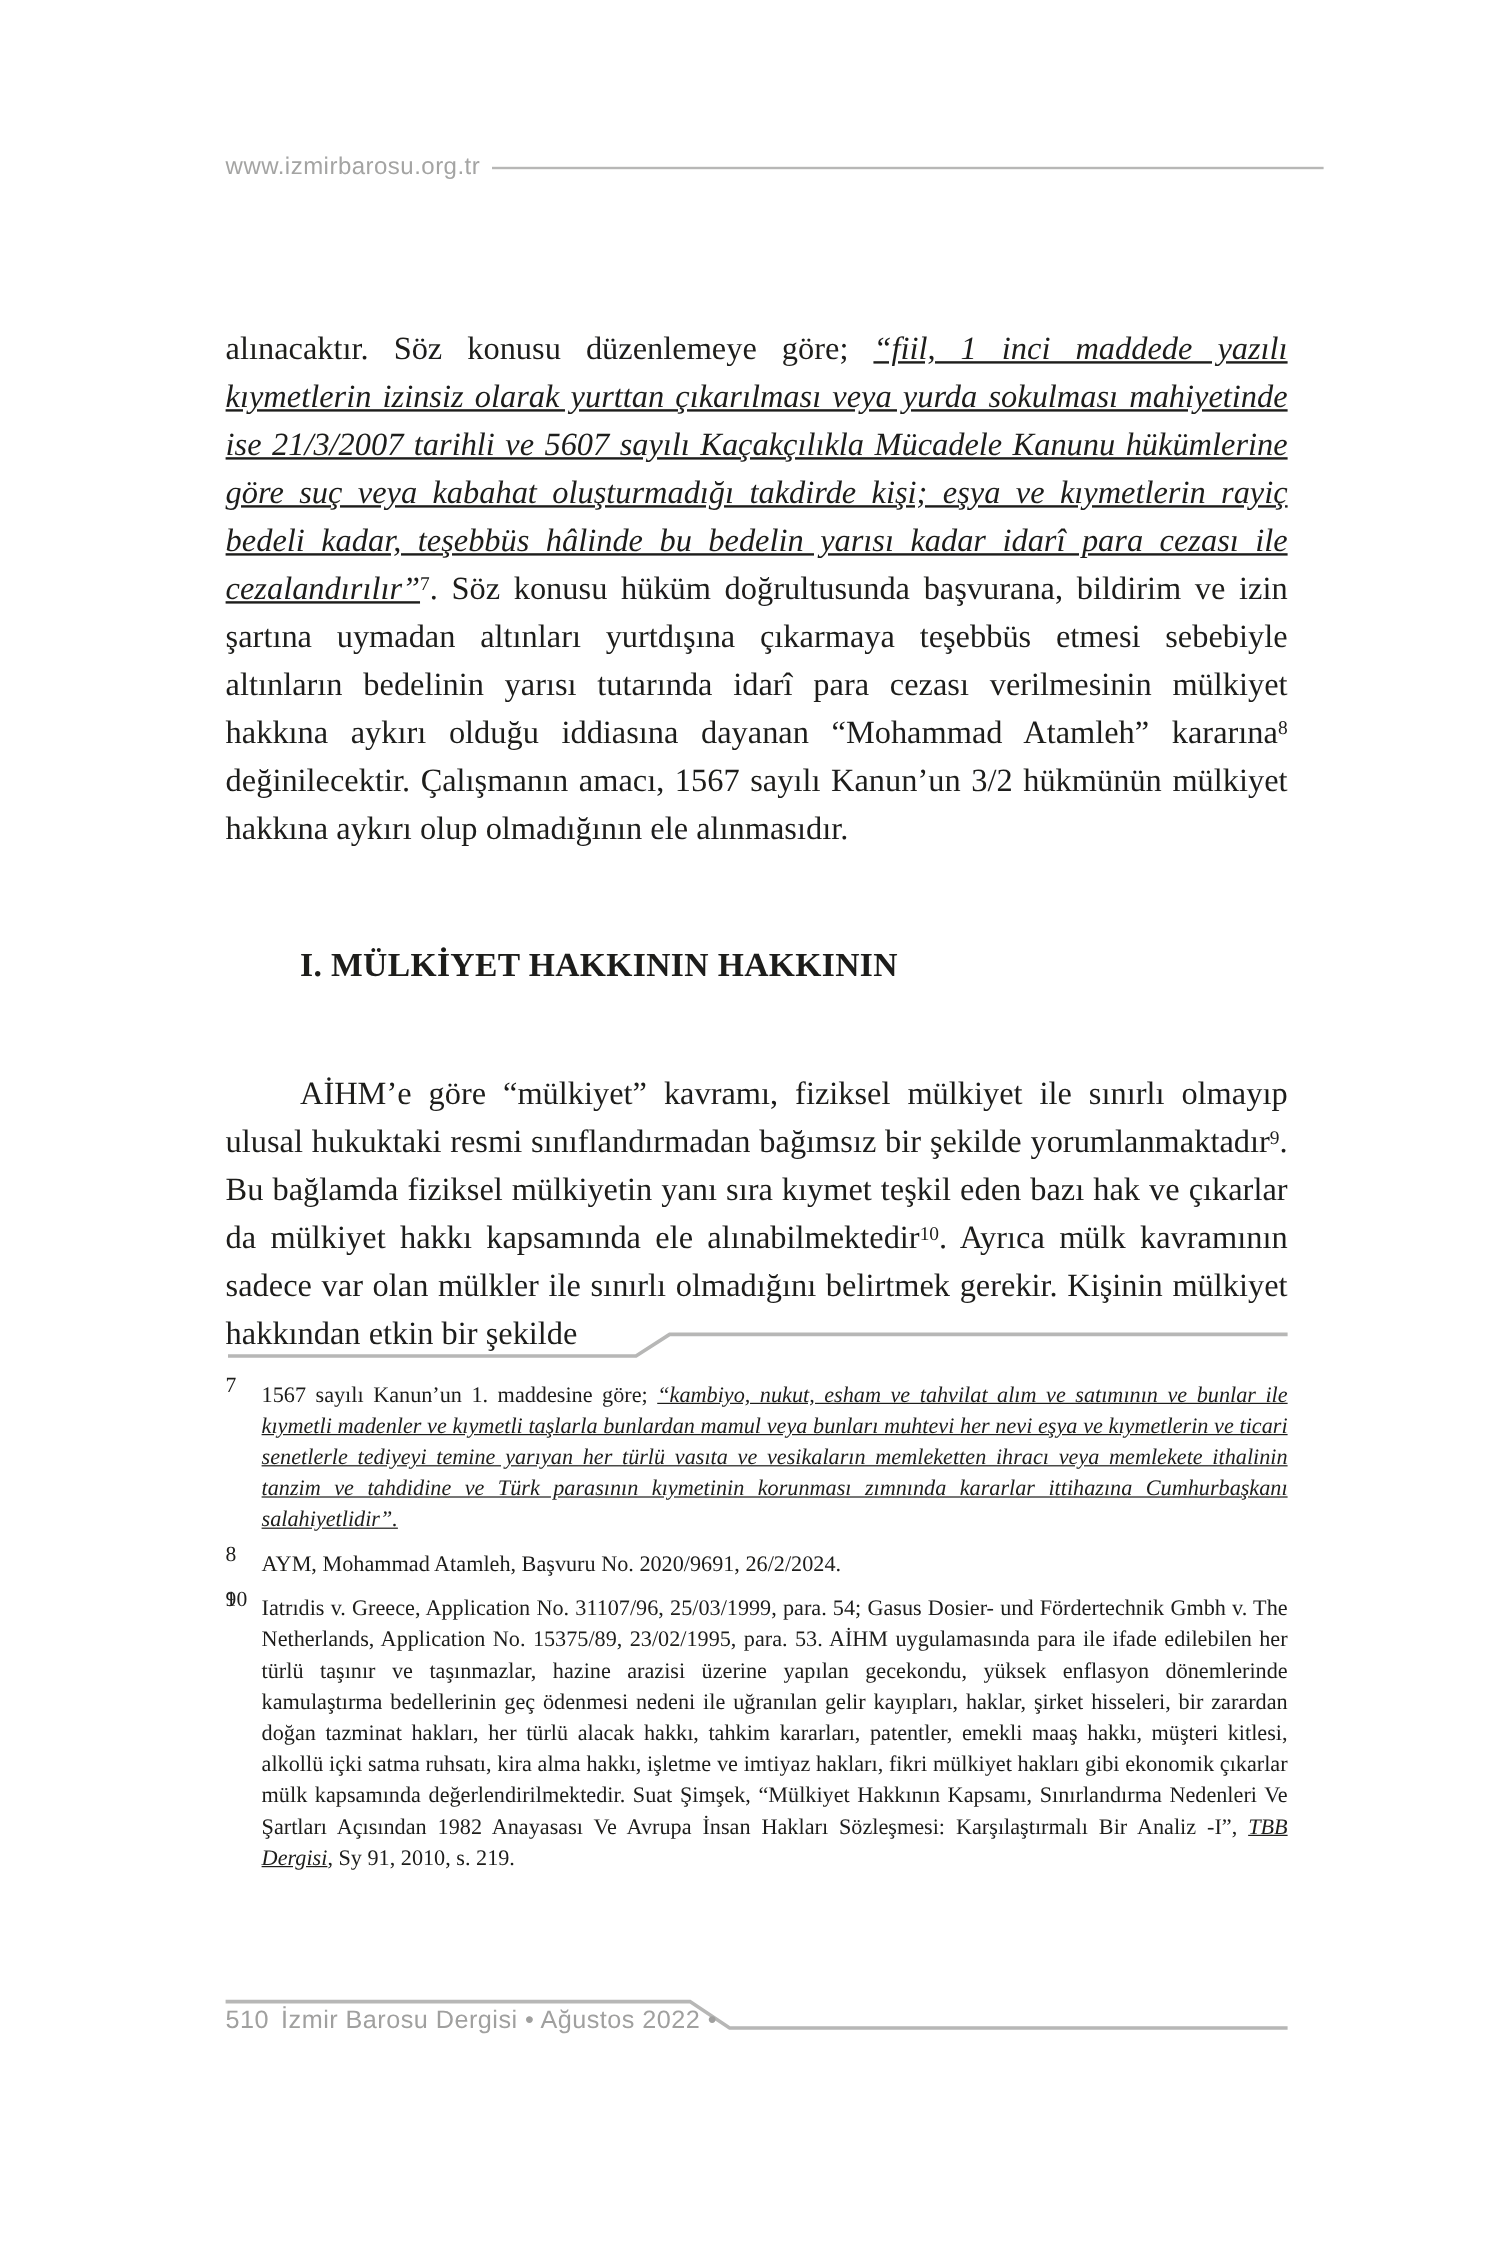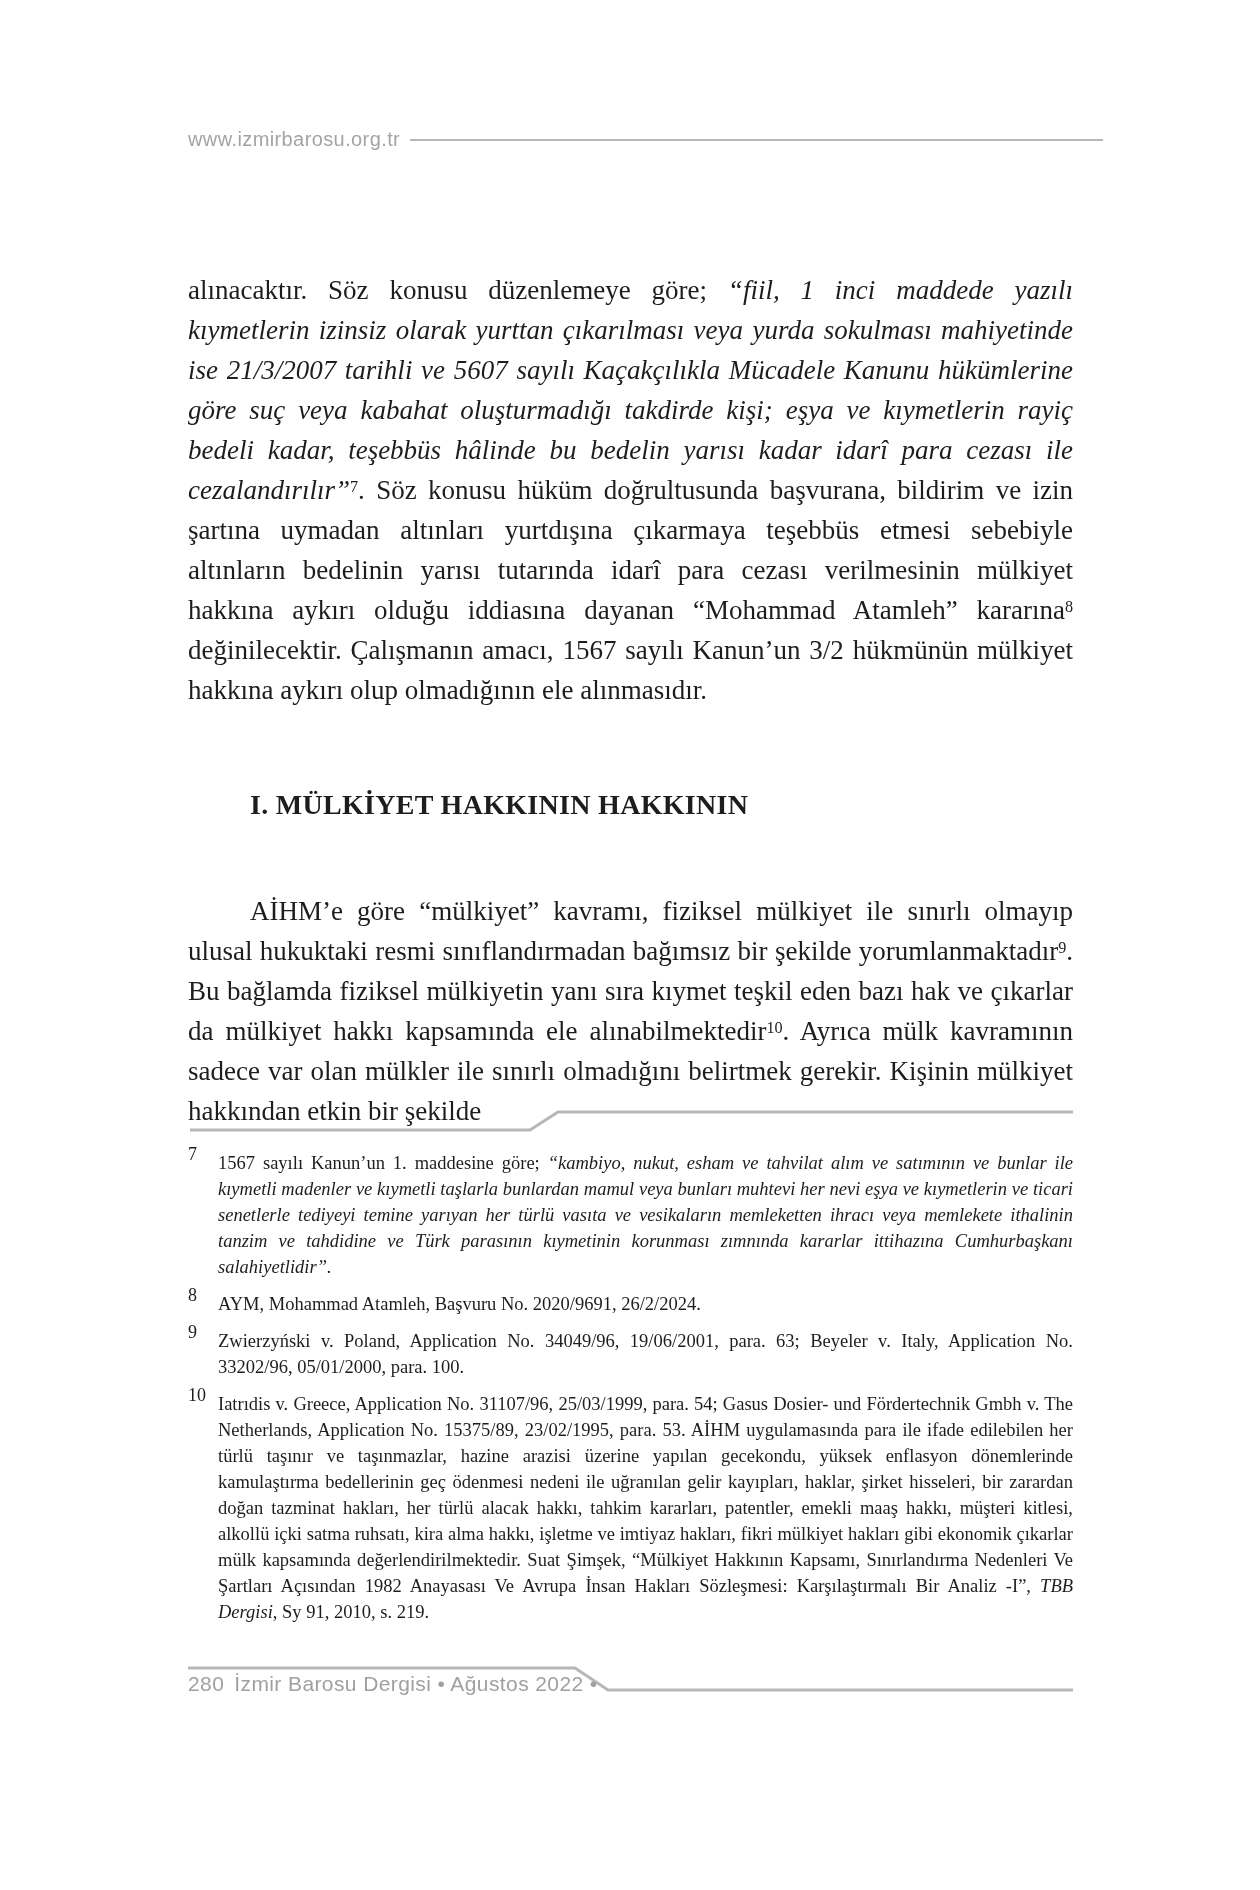--- a/index.html
+++ b/index.html
@@ -25,21 +25,21 @@
     font-size:27px;line-height:40px;
     text-align:justify;
   }
   .p1{top:243px;}
   .p2{top:851px;text-indent:62px;margin-top:40px;}
   .section-heading{
     position:absolute;left:250px;top:766px;
     font-size:28px;font-weight:700;letter-spacing:0.3px;
     color:#1d1d1b;
   }
-  .run-italic{font-style:italic;}
+  .run-italic{font-style:italic;text-decoration:underline;}
   .run-sup{font-size:60%;vertical-align:baseline;position:relative;top:-0.45em;line-height:0;}
   
   .footnotes{
     position:absolute;left:188px;width:885px;top:1150px;
     font-size:18.5px;line-height:26px;text-align:justify;
   }
   .footnote{position:relative;padding-left:30px;margin-bottom:11px;}
   .fn-num{
     position:absolute;left:0;top:-5px;
     font-size:18px;line-height:1;
@@ -80,25 +80,24 @@
     <div class="footnote">
       <span class="fn-num">7</span>
       <span><span class="run-normal">1567 sayılı Kanun’un 1. maddesine göre; </span><span class="run-italic">“kambiyo, nukut, esham ve tahvilat alım ve satımının ve bunlar ile kıymetli madenler ve kıymetli taşlarla bunlardan mamul veya bunları muhtevi her nevi eşya ve kıymetlerin ve ticari senetlerle tediyeyi temine yarıyan her türlü vasıta ve vesikaların memleketten ihracı veya memlekete ithalinin tanzim ve tahdidine ve Türk parasının kıymetinin korunması zımnında kararlar ittihazına Cumhurbaşkanı salahiyetlidir”.</span></span>
     </div>
     <div class="footnote">
       <span class="fn-num">8</span>
       <span><span class="run-normal">AYM, Mohammad Atamleh, Başvuru No. 2020/9691, 26/2/2024.</span></span>
     </div>
     <div class="footnote">
       <span class="fn-num">9</span>
-      <span><span class="run-normal">Zwierzyński v. Poland, Application No. 34049/96, 19/06/2001, para. 63; Beyeler v. Italy, Application No. 33202/96, 05/01/2000, para. 100.</span></span>
     </div>
     <div class="footnote">
       <span class="fn-num">10</span>
       <span><span class="run-normal">Iatrıdis v. Greece, Application No. 31107/96, 25/03/1999, para. 54; Gasus Dosier- und Fördertechnik Gmbh v. The Netherlands, Application No. 15375/89, 23/02/1995, para. 53. AİHM uygulamasında para ile ifade edilebilen her türlü taşınır ve taşınmazlar, hazine arazisi üzerine yapılan gecekondu, yüksek enflasyon dönemlerinde kamulaştırma bedellerinin geç ödenmesi nedeni ile uğranılan gelir kayıpları, haklar, şirket hisseleri, bir zarardan doğan tazminat hakları, her türlü alacak hakkı, tahkim kararları, patentler, emekli maaş hakkı, müşteri kitlesi, alkollü içki satma ruhsatı, kira alma hakkı, işletme ve imtiyaz hakları, fikri mülkiyet hakları gibi ekonomik çıkarlar mülk kapsamında değerlendirilmektedir. Suat Şimşek, “Mülkiyet Hakkının Kapsamı, Sınırlandırma Nedenleri Ve Şartları Açısından 1982 Anayasası Ve Avrupa İnsan Hakları Sözleşmesi: Karşılaştırmalı Bir Analiz -I”, </span><span class="run-italic">TBB Dergisi</span><span class="run-normal">, Sy 91, 2010, s. 219.</span></span>
     </div>
   </div>
 
   <div class="footer-text">
-    <span>280</span><span class="gap"></span><span>İzmir Barosu Dergisi • Ağustos 2022 •</span>
+    <span>510</span><span class="gap"></span><span>İzmir Barosu Dergisi • Ağustos 2022 •</span>
   </div>
 
 </div>
 
 </body></html>

